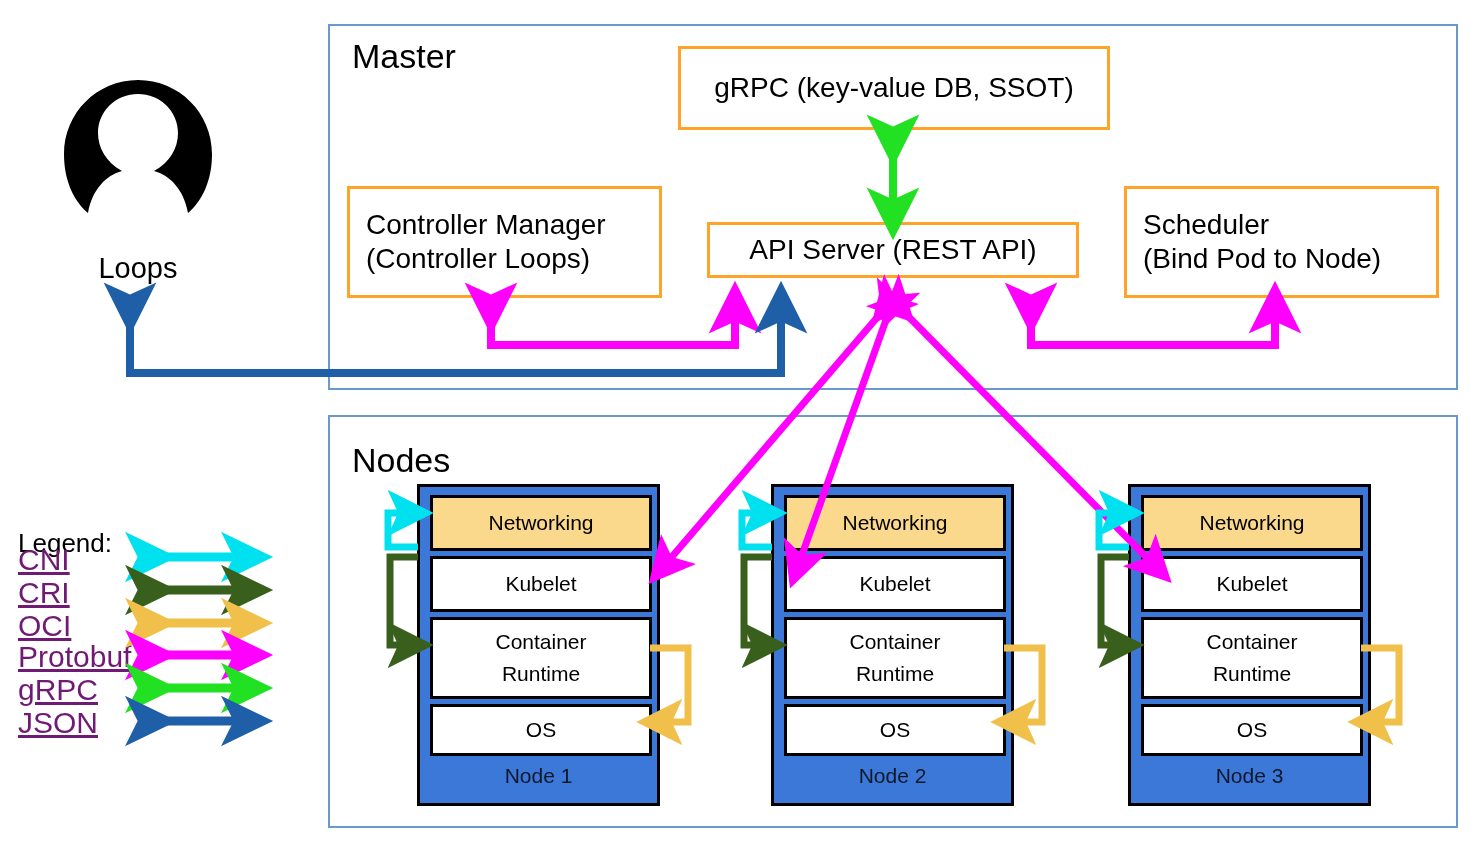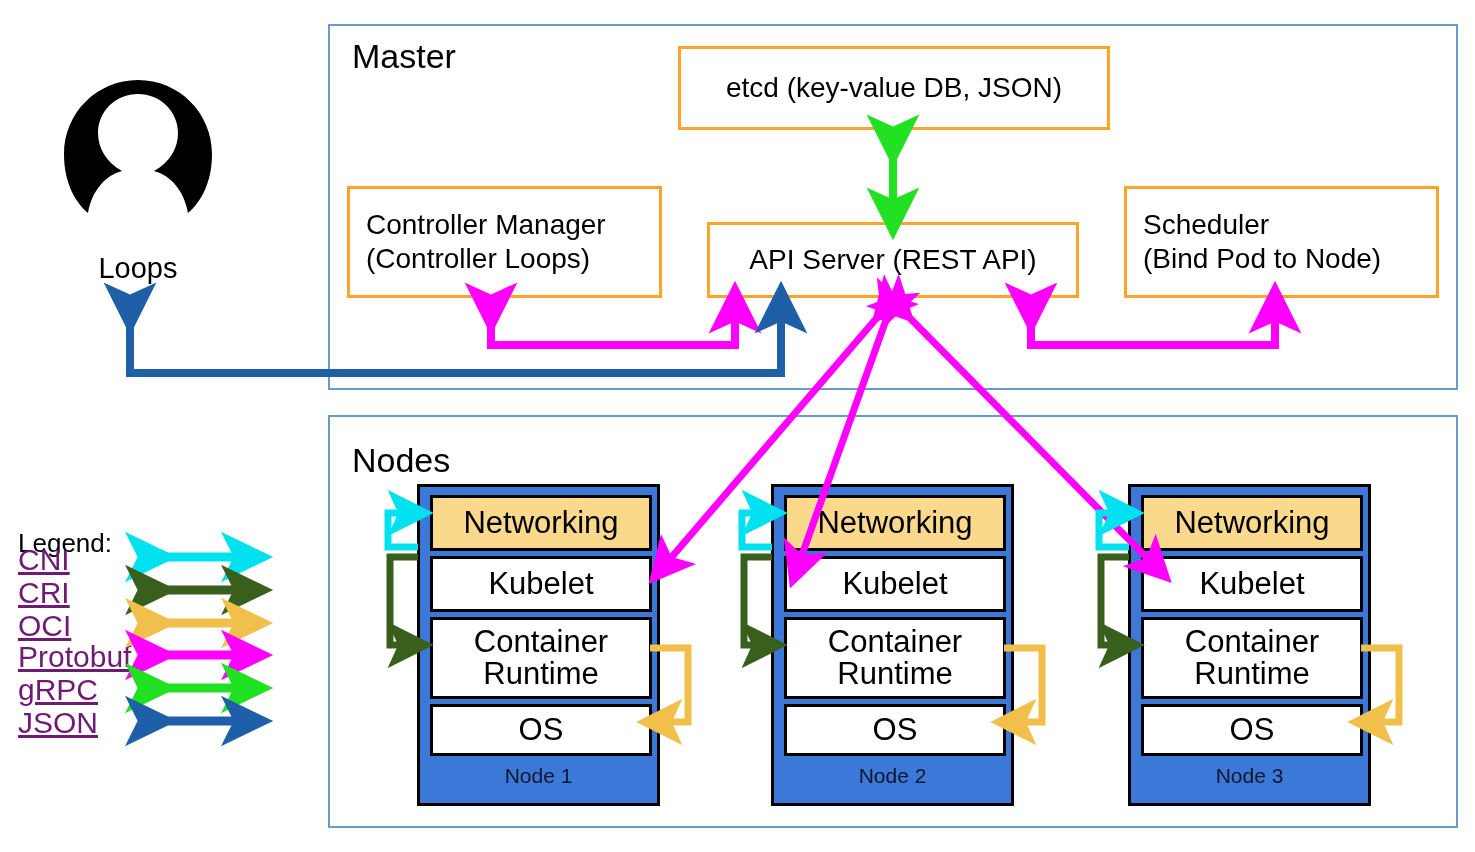--- a/index.html
+++ b/index.html
@@ -17,21 +17,21 @@
   .obox{position:absolute;box-sizing:border-box;border:3px solid #FFA429;background:#ffffff;
         display:flex;align-items:center;justify-content:flex-start;}
   .obox .txt{font-size:28px;line-height:34px;color:#000;white-space:pre-line;padding-left:16px;}
   .obox.center .txt{width:100%;text-align:center;padding-left:0;}
 
   
   .node{position:absolute;box-sizing:border-box;background:#3C78D8;border:3px solid #000;}
   .node-inner{position:absolute;box-sizing:border-box;border:3px solid #000;background:#ffffff;
               display:flex;align-items:center;justify-content:center;}
   .node-inner.net{background:#FBD98C;}
-  .node-inner .txt{font-size:31px;line-height:32px;color:#000;text-align:center;white-space:pre-line;}
+  .node-inner .txt{font-size:21px;line-height:32px;color:#000;text-align:center;white-space:pre-line;}
   .node-label{position:absolute;width:100%;text-align:center;color:#0f172a;font-size:21px;line-height:24px;}
 
   
   .user-cap{position:absolute;font-size:29px;line-height:32px;color:#000;text-align:center;}
 
   
   .legend-title{position:absolute;font-size:26px;line-height:30px;color:#000;margin-top:18px;}
   .legend-item{position:absolute;font-size:30px;line-height:34px;color:#701a75;
                text-decoration:underline;text-underline-offset:2px;white-space:nowrap;}
 </style>
@@ -48,29 +48,29 @@
   </svg>
   <div class="user-cap" style="left:62px;top:252px;width:152px;">Loops</div>
 
   <div class="group" style="left:328px;top:24px;width:1130px;height:366px;"></div>
   <div class="group-title" style="left:352px;top:39px;">Master</div>
 
   <div class="group" style="left:328px;top:415px;width:1130px;height:413px;"></div>
   <div class="group-title" style="left:352px;top:443px;">Nodes</div>
 
   <div class="obox center" style="left:678px;top:46px;width:432px;height:84px;">
-    <span class="txt">etcd (key-value DB, JSON)</span>
+    <span class="txt">gRPC (key-value DB, SSOT)</span>
   </div>
 
   <div class="obox" style="left:347px;top:186px;width:315px;height:112px;">
     <span class="txt">Controller Manager
 (Controller Loops)</span>
   </div>
 
-  <div class="obox center" style="left:707px;top:222px;width:372px;height:76px;">
+  <div class="obox center" style="left:707px;top:222px;width:372px;height:56px;">
     <span class="txt">API Server (REST API)</span>
   </div>
 
   <div class="obox" style="left:1124px;top:186px;width:315px;height:112px;">
     <span class="txt">Scheduler
 (Bind Pod to Node)</span>
   </div>
 
   <div class="node" style="left:417px;top:484px;width:243px;height:322px;">
     <div class="node-inner net" style="left:10px;top:8px;width:222px;height:56px;">

